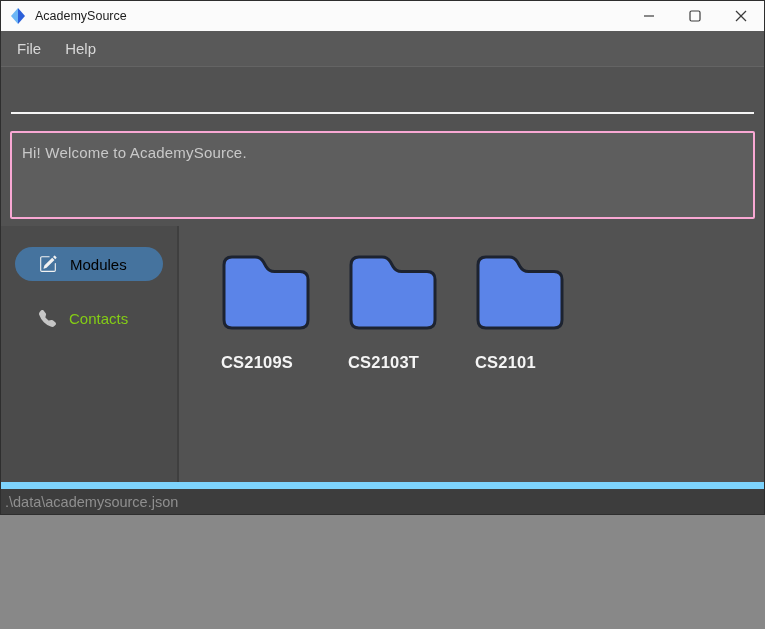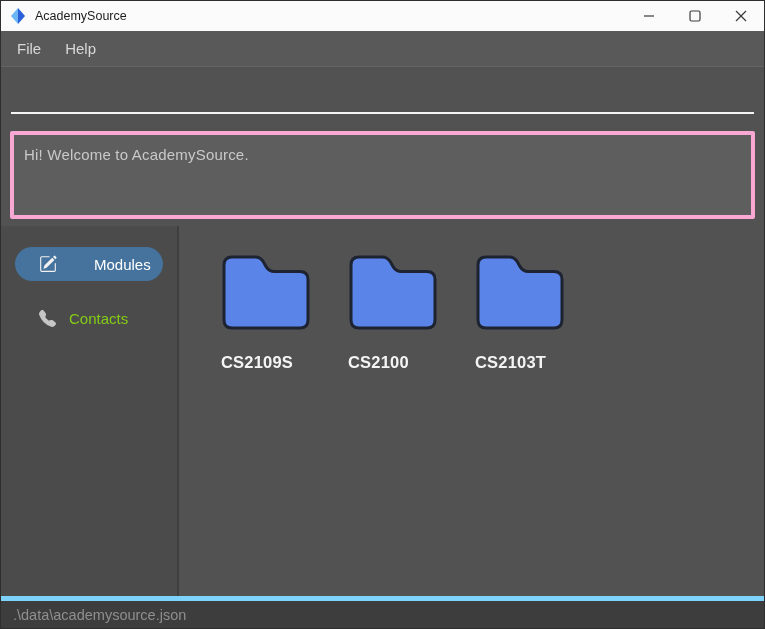--- a/index.html
+++ b/index.html
@@ -8,60 +8,60 @@
     --folder-outline:#1d2330;
     --titlebar-bg:#fbfbfb;
     --menubar-bg:#595959;
     --pane-bg:#525252;
     --sidebar-bg:#4b4b4b;
     --result-box-bg:#5e5e5e;
     --statusbar-bg:#3d3d3d;
   }
   *{box-sizing:border-box;margin:0;padding:0;font-family:"Liberation Sans","DejaVu Sans",sans-serif;}
   body{background:#888;}
-  .window{width:765px;height:629px;display:flex;flex-direction:column;border:1px solid #2e2e2e;background:var(--pane-bg);overflow:hidden;}
+  .window{width:765px;height:515px;display:flex;flex-direction:column;border:1px solid #2e2e2e;background:var(--pane-bg);overflow:hidden;}
 
   
   .titlebar{height:30px;flex:none;background:var(--titlebar-bg);display:flex;align-items:center;}
   .app-icon{width:16px;height:18px;margin-left:9px;flex:none;}
   .title-text{margin-left:9px;font-size:12.5px;color:#1c1c1c;}
   .win-controls{margin-left:auto;display:flex;height:100%;}
   .win-btn{width:46px;height:100%;display:flex;align-items:center;justify-content:center;background:transparent;border:none;cursor:pointer;}
 
   
   .menubar{height:36px;flex:none;background:var(--menubar-bg);display:flex;align-items:center;padding-left:6px;border-bottom:1px solid rgba(255,255,255,0.07);}
   .menu-item{color:#d8d8d8;font-size:15px;font-weight:300;padding:0 10px;height:100%;display:flex;align-items:center;cursor:default;}
   .menu-item + .menu-item{margin-left:4px;text-align:right;}
 
   
   .command-pane{height:56px;flex:none;background:var(--pane-bg);padding:14px 10px 0 10px;}
   .command-input{width:100%;height:33px;background:transparent;border:none;border-bottom:2px solid #f5f5f5;outline:none;color:#efefef;font-size:15px;padding:0 4px;border-radius:0;}
 
   
   .result-pane{height:103px;flex:none;background:var(--pane-bg);padding:8px 9px 0 9px;}
-  .result-box{width:100%;height:88px;background:var(--result-box-bg);border:4px solid #f9a8d4;border-radius:2px;padding:11px 10px;overflow:hidden;}
+  .result-box{width:100%;height:88px;background:var(--result-box-bg);border:2px solid #f9a8d4;border-radius:2px;padding:11px 10px;overflow:hidden;}
   .result-text{color:#c9c9c9;font-size:15px;font-weight:300;letter-spacing:.2px;}
 
   
   .main{flex:1;display:flex;min-height:0;}
   .sidebar{width:178px;flex:none;background:var(--sidebar-bg);border-right:2px solid #3f3f3f;padding-top:21px;}
   .side-item{height:34px;margin:0 14px;display:flex;align-items:center;padding-left:24px;gap:13px;border-radius:17px;cursor:pointer;}
   .side-item.active{background:var(--accent-blue);}
   .side-item + .side-item{margin-top:20px;}
   .side-label{font-size:15px;color:#84cc16;}
-  .side-item.active .side-label{color:#ffffff;margin-left:24px;}
+  .side-item.active .side-label{color:#000000;}
   .side-icon{flex:none;display:flex;align-items:center;}
 
   .folder-panel{flex:1;background:var(--pane-bg);padding:28px 0 0 42px;display:flex;flex-wrap:wrap;align-content:flex-start;row-gap:35px;}
   .folder-cell{width:127px;display:flex;flex-direction:column;align-items:flex-start;cursor:pointer;}
   .folder-svg{display:block;}
   .folder-label{width:90px;text-align:left;margin-top:22px;color:#f5f5f5;font-size:16.5px;font-weight:bold;letter-spacing:.2px;}
 
   
-  .statusbar{height:32px;flex:none;background:var(--statusbar-bg);display:flex;align-items:center;padding-left:12px;border-top:5px solid #7dd3fc;}
+  .statusbar{height:32px;flex:none;background:var(--statusbar-bg);display:flex;align-items:center;padding-left:4px;border-top:7px solid #7dd3fc;}
   .status-text{color:#8f8f8f;font-size:14.5px;font-weight:300;}
 </style>
 </head>
 <body>
 
 <div class="window">
 
   <div class="titlebar">
     <svg class="app-icon" viewBox="0 0 16 18">
       <polygon points="8,1 8,17 1,9" fill="#6cb6f5"></polygon>
@@ -128,36 +128,36 @@
     <div class="folder-panel">
 
       <div class="folder-cell">
         <svg class="folder-svg" width="90" height="77" viewBox="0 0 90 77">
             <path d="M11,3 H34 C38.5,3 40.5,4.5 42.5,8 L45,12.5 C47,16 49,17.5 53.5,17.5 H79 C84.5,17.5 87,20 87,25.5 V66 C87,71.5 84.5,74 79,74 H11 C5.5,74 3,71.5 3,66 V11 C3,5.5 5.5,3 11,3 Z" fill="#5b84e8" stroke="#1d2330" stroke-width="3" stroke-linejoin="round"></path>
           </svg>
         <div class="folder-label">CS2109S</div>
       </div>
 
 
-      <div class="folder-cell">
-        <svg class="folder-svg" width="90" height="77" viewBox="0 0 90 77">
-            <path d="M11,3 H34 C38.5,3 40.5,4.5 42.5,8 L45,12.5 C47,16 49,17.5 53.5,17.5 H79 C84.5,17.5 87,20 87,25.5 V66 C87,71.5 84.5,74 79,74 H11 C5.5,74 3,71.5 3,66 V11 C3,5.5 5.5,3 11,3 Z" fill="#5b84e8" stroke="#1d2330" stroke-width="3" stroke-linejoin="round"></path>
-          </svg>
-        <div class="folder-label">CS2100</div>
-      </div>
 
 
 
       <div class="folder-cell">
         <svg class="folder-svg" width="90" height="77" viewBox="0 0 90 77">
             <path d="M11,3 H34 C38.5,3 40.5,4.5 42.5,8 L45,12.5 C47,16 49,17.5 53.5,17.5 H79 C84.5,17.5 87,20 87,25.5 V66 C87,71.5 84.5,74 79,74 H11 C5.5,74 3,71.5 3,66 V11 C3,5.5 5.5,3 11,3 Z" fill="#5b84e8" stroke="#1d2330" stroke-width="3" stroke-linejoin="round"></path>
           </svg>
         <div class="folder-label">CS2103T</div>
       </div>
 
+      <div class="folder-cell">
+        <svg class="folder-svg" width="90" height="77" viewBox="0 0 90 77">
+            <path d="M11,3 H34 C38.5,3 40.5,4.5 42.5,8 L45,12.5 C47,16 49,17.5 53.5,17.5 H79 C84.5,17.5 87,20 87,25.5 V66 C87,71.5 84.5,74 79,74 H11 C5.5,74 3,71.5 3,66 V11 C3,5.5 5.5,3 11,3 Z" fill="#5b84e8" stroke="#1d2330" stroke-width="3" stroke-linejoin="round"></path>
+          </svg>
+        <div class="folder-label">CS2101</div>
+      </div>
 
     </div>
   </div>
 
   <div class="statusbar">
     <span class="status-text">.\data\academysource.json</span>
   </div>
 
 </div>
 

